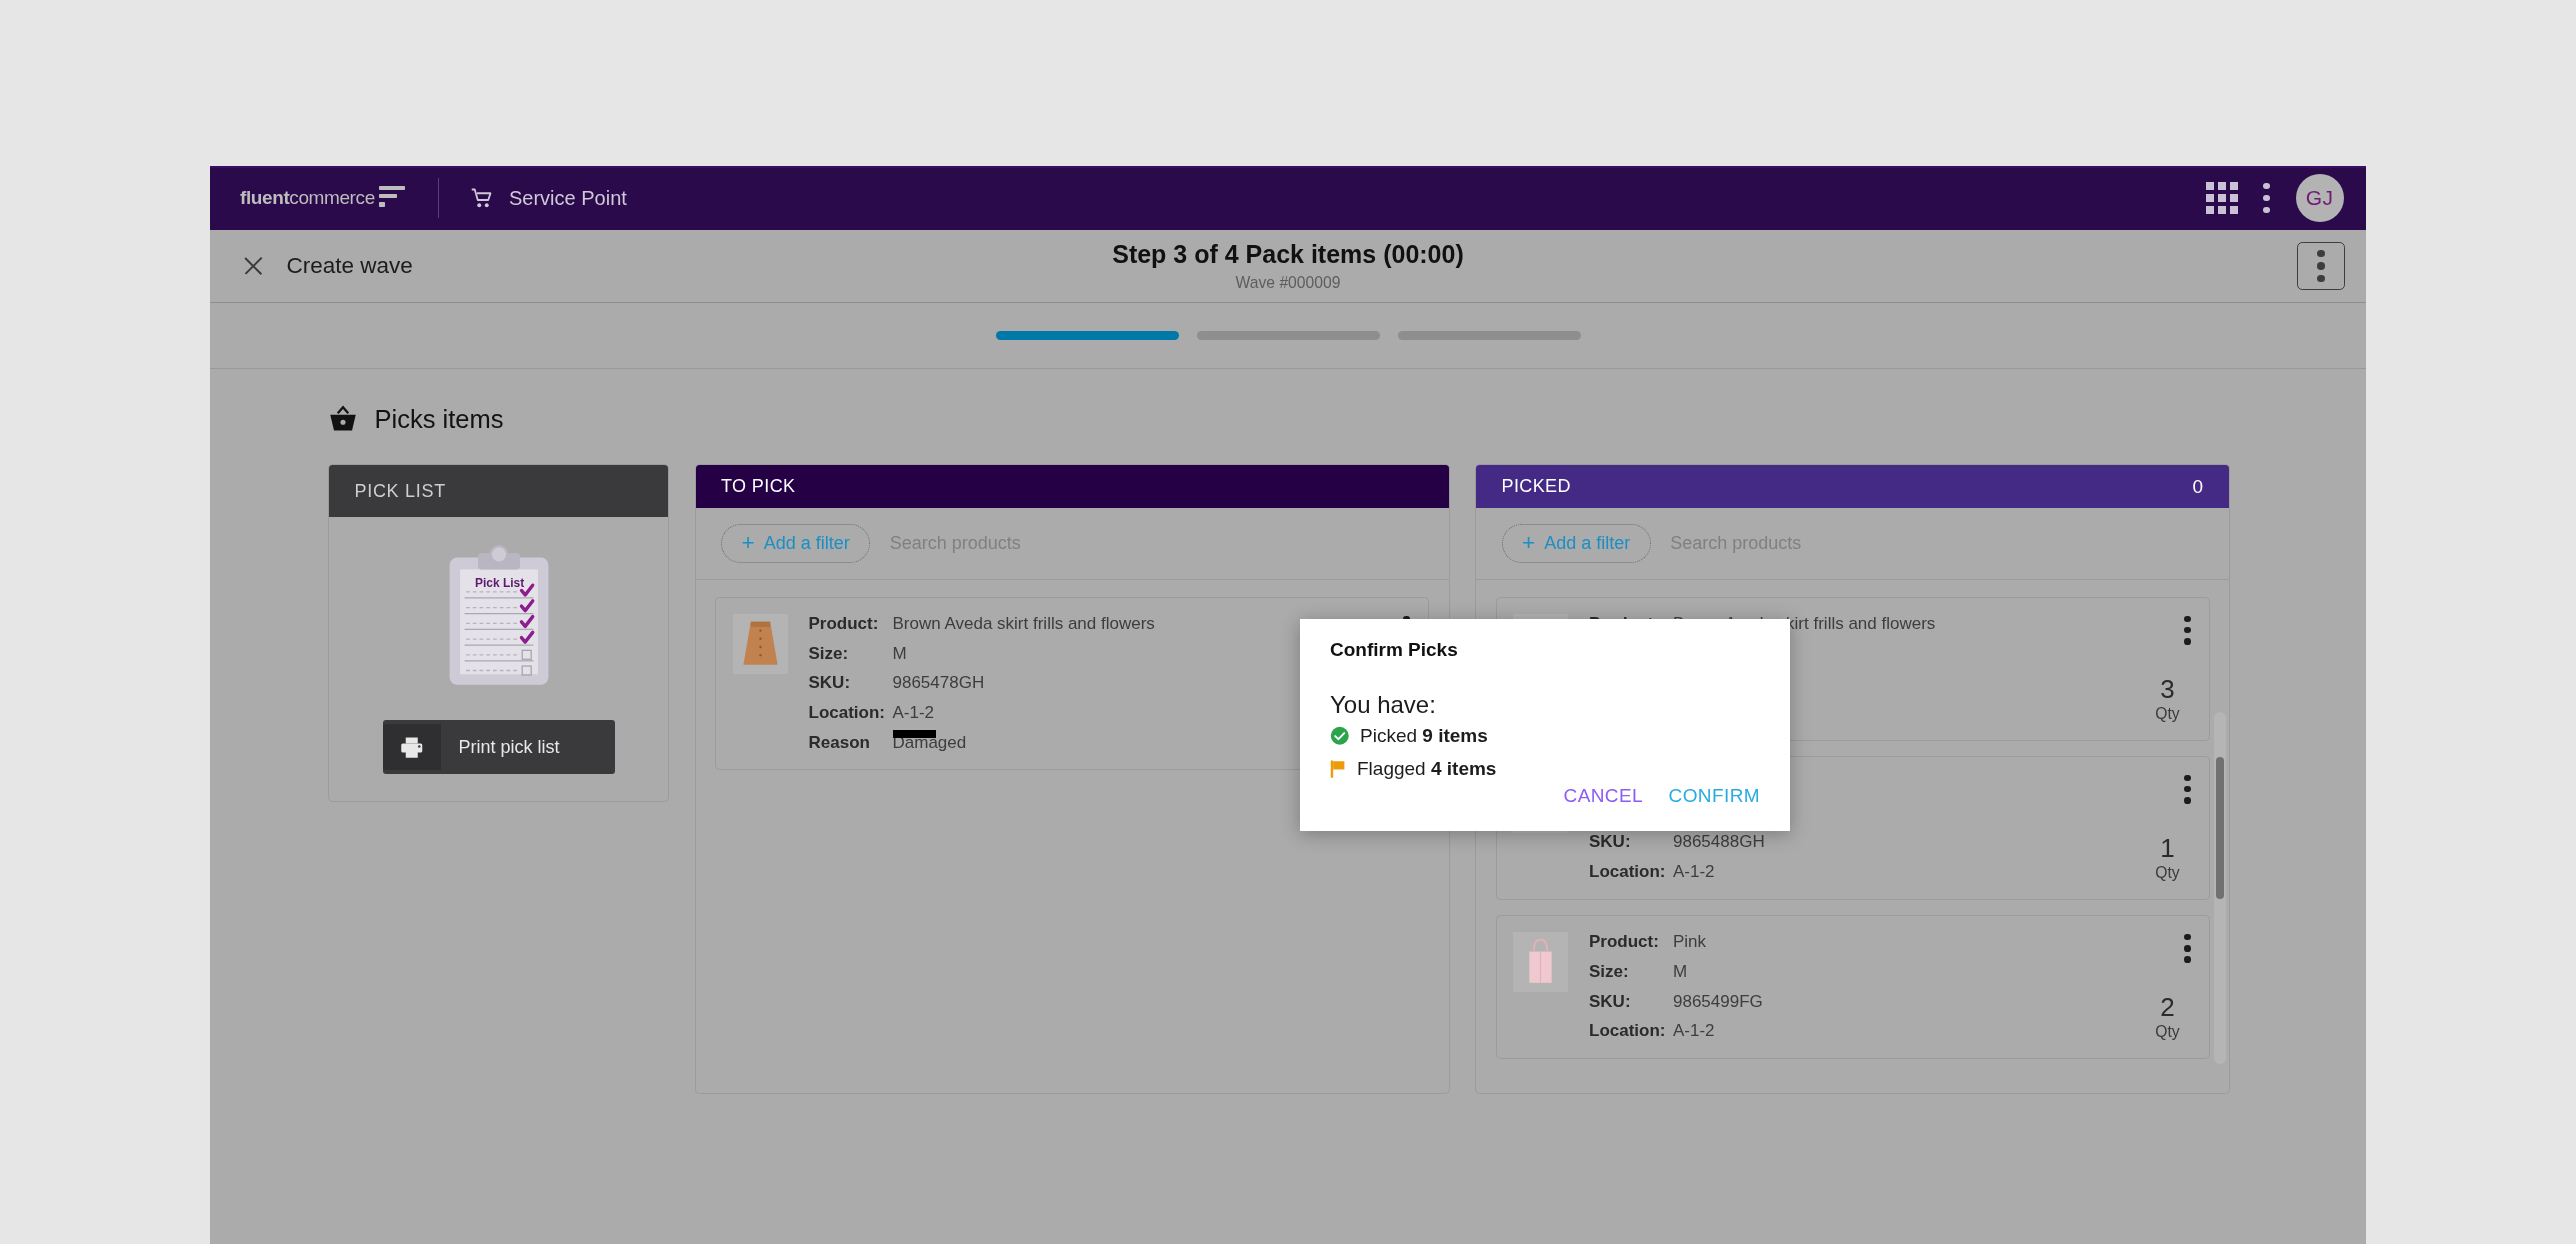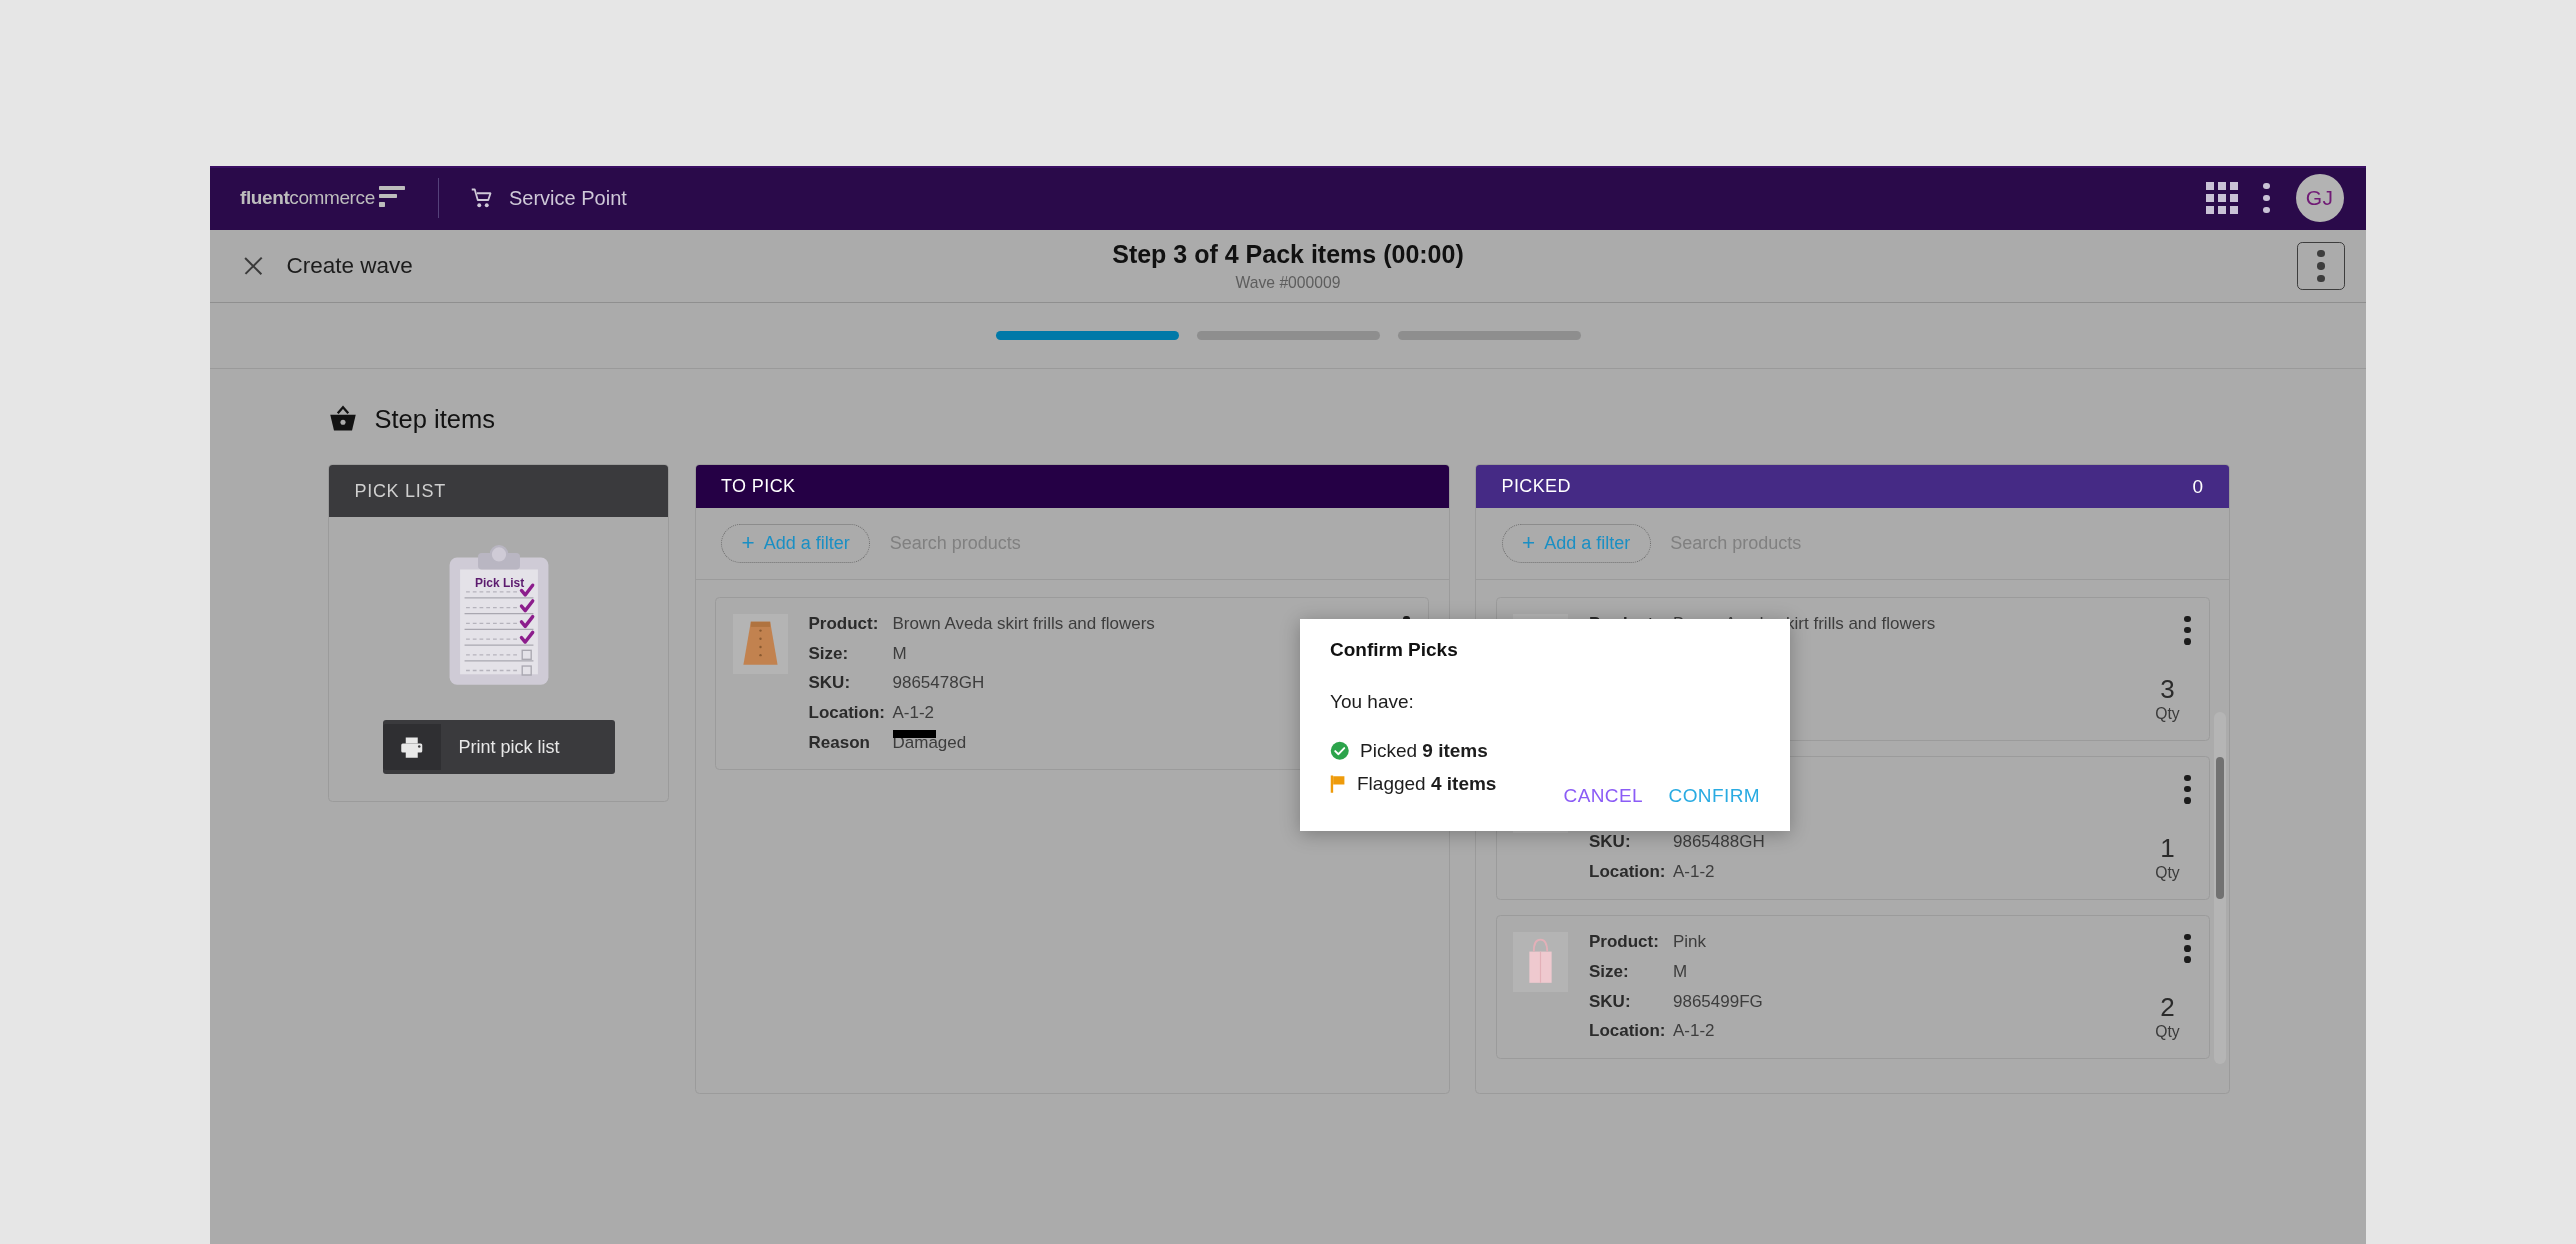--- a/index.html
+++ b/index.html
@@ -207,21 +207,21 @@
   }
 
   
   .modal {
     position:absolute; left:1090px; top:453px; width:490px; height:212px;
     background:#ffffff; box-shadow:0 3px 18px rgba(0,0,0,0.28); z-index:50;
     padding:20px 30px 0 30px;
   }
   .modal-title { font-size:19px; font-weight:700; color:#111; }
   .modal-body { margin-top:30px; }
-  .modal-line { font-size:19px; color:#1d1d1d; margin-bottom:27px; }
+  .modal-line { font-size:24px; color:#1d1d1d; margin-bottom:6px; }
   .modal-stat { display:flex; align-items:center; gap:10.5px; margin-bottom:10.5px; }
   .modal-stat .txt { font-size:19px; color:#1d1d1d; }
   .modal-stat .txt b { font-weight:700; }
   .check-ico { width:19.5px; height:19.5px; display:block; }
   .flag-ico-small { width:16.5px; height:19.5px; display:block; }
   .modal-actions {
     position:absolute; right:30px; bottom:24px; display:flex; align-items:center; gap:25.5px;
   }
   .btn-cancel {
     background:none; border:none; font-size:19px; color:#8b5cf6; letter-spacing:0.4px;
@@ -303,21 +303,21 @@
   <div class="content">
 
     <div class="section-head">
       <span class="basket-ico">
         <svg width="30" height="28.5" viewBox="0 0 40 38">
           <path d="M13 11 L20 3 L27 11" fill="none" stroke="#121212" stroke-width="3"></path>
           <path d="M3 13 H37 L32 34 H8 Z" fill="#121212"></path>
           <circle cx="20" cy="23" r="3.4" fill="#ababab"></circle>
         </svg>
       </span>
-      <div class="section-title">Step items</div>
+      <div class="section-title">Picks items</div>
     </div>
 
     <div class="columns">
 
       <div class="pick-panel">
         <div class="pick-panel-head">
           <span>PICK LIST</span>
         </div>
         <div class="pick-panel-body">
           <div class="clipboard">

